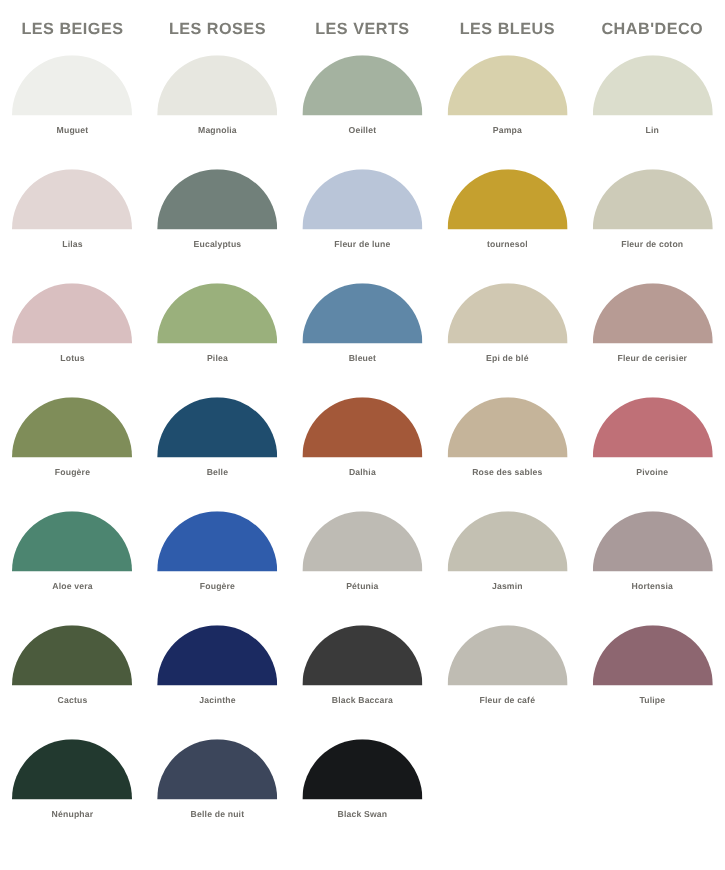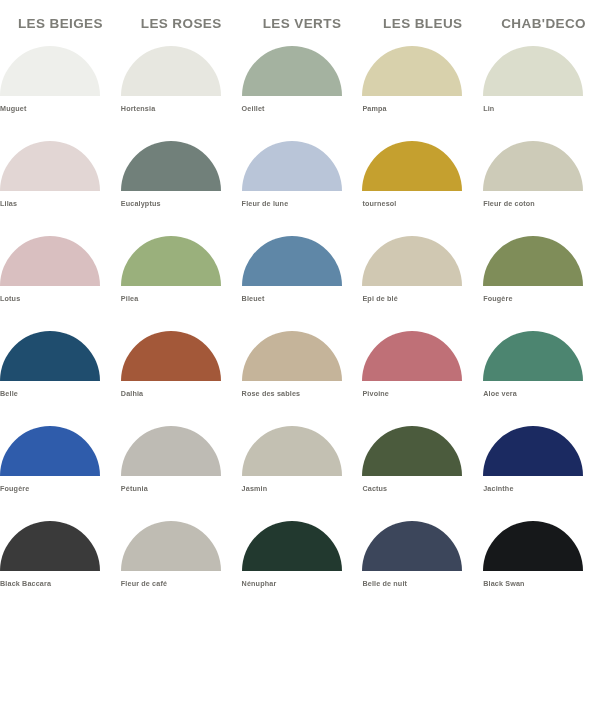--- a/index.html
+++ b/index.html
@@ -44,21 +44,21 @@
     display: grid;
     grid-template-columns: repeat(5, 1fr);
     grid-auto-rows: 95px;
     width: 604px;
   }
 
   .swatch-cell {
     position: relative;
     display: flex;
     flex-direction: column;
-    align-items: flex-start;
+    align-items: center;
     justify-content: flex-start;
   }
 
   .swatch-dome-wrap {
     width: 100px;
     height: 50px;
     position: relative;
     overflow: hidden;
   }
 
@@ -99,150 +99,162 @@
       <div class="swatch-cell">
         <div class="swatch-dome-wrap">
           <div class="swatch-dome" style="background: rgb(238, 239, 235);"></div>
         </div>
         <div class="swatch-label">Muguet</div>
       </div>
       <div class="swatch-cell">
         <div class="swatch-dome-wrap">
           <div class="swatch-dome" style="background: rgb(231, 231, 224);"></div>
         </div>
+        <div class="swatch-label">Magnolia</div>
+      </div>
+      <div class="swatch-cell">
+        <div class="swatch-dome-wrap">
+          <div class="swatch-dome" style="background: rgb(164, 178, 160);"></div>
+        </div>
+        <div class="swatch-label">Oeillet</div>
+      </div>
+      <div class="swatch-cell">
+        <div class="swatch-dome-wrap">
+          <div class="swatch-dome" style="background: rgb(216, 209, 172);"></div>
+        </div>
+        <div class="swatch-label">Pampa</div>
+      </div>
+      <div class="swatch-cell">
+        <div class="swatch-dome-wrap">
+          <div class="swatch-dome" style="background: rgb(219, 221, 204);"></div>
+        </div>
+        <div class="swatch-label">Lin</div>
+      </div>
+      <div class="swatch-cell">
+        <div class="swatch-dome-wrap">
+          <div class="swatch-dome" style="background: rgb(226, 214, 212);"></div>
+        </div>
+        <div class="swatch-label">Lilas</div>
+      </div>
+      <div class="swatch-cell">
+        <div class="swatch-dome-wrap">
+          <div class="swatch-dome" style="background: rgb(113, 128, 122);"></div>
+        </div>
+        <div class="swatch-label">Eucalyptus</div>
+      </div>
+      <div class="swatch-cell">
+        <div class="swatch-dome-wrap">
+          <div class="swatch-dome" style="background: rgb(185, 197, 216);"></div>
+        </div>
+        <div class="swatch-label">Fleur de lune</div>
+      </div>
+      <div class="swatch-cell">
+        <div class="swatch-dome-wrap">
+          <div class="swatch-dome" style="background: rgb(197, 160, 47);"></div>
+        </div>
+        <div class="swatch-label">tournesol</div>
+      </div>
+      <div class="swatch-cell">
+        <div class="swatch-dome-wrap">
+          <div class="swatch-dome" style="background: rgb(205, 203, 184);"></div>
+        </div>
+        <div class="swatch-label">Fleur de coton</div>
+      </div>
+      <div class="swatch-cell">
+        <div class="swatch-dome-wrap">
+          <div class="swatch-dome" style="background: rgb(217, 191, 192);"></div>
+        </div>
+        <div class="swatch-label">Lotus</div>
+      </div>
+      <div class="swatch-cell">
+        <div class="swatch-dome-wrap">
+          <div class="swatch-dome" style="background: rgb(154, 176, 124);"></div>
+        </div>
+        <div class="swatch-label">Pilea</div>
+      </div>
+      <div class="swatch-cell">
+        <div class="swatch-dome-wrap">
+          <div class="swatch-dome" style="background: rgb(95, 135, 167);"></div>
+        </div>
+        <div class="swatch-label">Bleuet</div>
+      </div>
+      <div class="swatch-cell">
+        <div class="swatch-dome-wrap">
+          <div class="swatch-dome" style="background: rgb(208, 200, 178);"></div>
+        </div>
+        <div class="swatch-label">Epi de blé</div>
+      </div>
+      <div class="swatch-cell">
+        <div class="swatch-dome-wrap">
+          <div class="swatch-dome" style="background: rgb(183, 155, 148);"></div>
+        </div>
+        <div class="swatch-label">Fleur de cerisier</div>
+      </div>
+      <div class="swatch-cell">
+        <div class="swatch-dome-wrap">
+          <div class="swatch-dome" style="background: rgb(127, 141, 89);"></div>
+        </div>
+        <div class="swatch-label">Fougère</div>
+      </div>
+      <div class="swatch-cell">
+        <div class="swatch-dome-wrap">
+          <div class="swatch-dome" style="background: rgb(31, 77, 110);"></div>
+        </div>
+        <div class="swatch-label">Belle</div>
+      </div>
+      <div class="swatch-cell">
+        <div class="swatch-dome-wrap">
+          <div class="swatch-dome" style="background: rgb(163, 88, 57);"></div>
+        </div>
+        <div class="swatch-label">Dalhia</div>
+      </div>
+      <div class="swatch-cell">
+        <div class="swatch-dome-wrap">
+          <div class="swatch-dome" style="background: rgb(197, 180, 154);"></div>
+        </div>
+        <div class="swatch-label">Rose des sables</div>
+      </div>
+      <div class="swatch-cell">
+        <div class="swatch-dome-wrap">
+          <div class="swatch-dome" style="background: rgb(191, 112, 119);"></div>
+        </div>
+        <div class="swatch-label">Pivoine</div>
+      </div>
+      <div class="swatch-cell">
+        <div class="swatch-dome-wrap">
+          <div class="swatch-dome" style="background: rgb(76, 133, 112);"></div>
+        </div>
+        <div class="swatch-label">Aloe vera</div>
+      </div>
+      <div class="swatch-cell">
+        <div class="swatch-dome-wrap">
+          <div class="swatch-dome" style="background: rgb(47, 92, 171);"></div>
+        </div>
+        <div class="swatch-label">Fougère</div>
+      </div>
+      <div class="swatch-cell">
+        <div class="swatch-dome-wrap">
+          <div class="swatch-dome" style="background: rgb(190, 187, 180);"></div>
+        </div>
+        <div class="swatch-label">Pétunia</div>
+      </div>
+      <div class="swatch-cell">
+        <div class="swatch-dome-wrap">
+          <div class="swatch-dome" style="background: rgb(195, 192, 178);"></div>
+        </div>
+        <div class="swatch-label">Jasmin</div>
+      </div>
+      <div class="swatch-cell">
+        <div class="swatch-dome-wrap">
+          <div class="swatch-dome" style="background: rgb(169, 154, 154);"></div>
+        </div>
         <div class="swatch-label">Hortensia</div>
       </div>
       <div class="swatch-cell">
         <div class="swatch-dome-wrap">
-          <div class="swatch-dome" style="background: rgb(164, 178, 160);"></div>
-        </div>
-        <div class="swatch-label">Oeillet</div>
-      </div>
-      <div class="swatch-cell">
-        <div class="swatch-dome-wrap">
-          <div class="swatch-dome" style="background: rgb(216, 209, 172);"></div>
-        </div>
-        <div class="swatch-label">Pampa</div>
-      </div>
-      <div class="swatch-cell">
-        <div class="swatch-dome-wrap">
-          <div class="swatch-dome" style="background: rgb(219, 221, 204);"></div>
-        </div>
-        <div class="swatch-label">Lin</div>
-      </div>
-      <div class="swatch-cell">
-        <div class="swatch-dome-wrap">
-          <div class="swatch-dome" style="background: rgb(226, 214, 212);"></div>
-        </div>
-        <div class="swatch-label">Lilas</div>
-      </div>
-      <div class="swatch-cell">
-        <div class="swatch-dome-wrap">
-          <div class="swatch-dome" style="background: rgb(113, 128, 122);"></div>
-        </div>
-        <div class="swatch-label">Eucalyptus</div>
-      </div>
-      <div class="swatch-cell">
-        <div class="swatch-dome-wrap">
-          <div class="swatch-dome" style="background: rgb(185, 197, 216);"></div>
-        </div>
-        <div class="swatch-label">Fleur de lune</div>
-      </div>
-      <div class="swatch-cell">
-        <div class="swatch-dome-wrap">
-          <div class="swatch-dome" style="background: rgb(197, 160, 47);"></div>
-        </div>
-        <div class="swatch-label">tournesol</div>
-      </div>
-      <div class="swatch-cell">
-        <div class="swatch-dome-wrap">
-          <div class="swatch-dome" style="background: rgb(205, 203, 184);"></div>
-        </div>
-        <div class="swatch-label">Fleur de coton</div>
-      </div>
-      <div class="swatch-cell">
-        <div class="swatch-dome-wrap">
-          <div class="swatch-dome" style="background: rgb(217, 191, 192);"></div>
-        </div>
-        <div class="swatch-label">Lotus</div>
-      </div>
-      <div class="swatch-cell">
-        <div class="swatch-dome-wrap">
-          <div class="swatch-dome" style="background: rgb(154, 176, 124);"></div>
-        </div>
-        <div class="swatch-label">Pilea</div>
-      </div>
-      <div class="swatch-cell">
-        <div class="swatch-dome-wrap">
-          <div class="swatch-dome" style="background: rgb(95, 135, 167);"></div>
-        </div>
-        <div class="swatch-label">Bleuet</div>
-      </div>
-      <div class="swatch-cell">
-        <div class="swatch-dome-wrap">
-          <div class="swatch-dome" style="background: rgb(208, 200, 178);"></div>
-        </div>
-        <div class="swatch-label">Epi de blé</div>
-      </div>
-      <div class="swatch-cell">
-        <div class="swatch-dome-wrap">
-          <div class="swatch-dome" style="background: rgb(127, 141, 89);"></div>
-        </div>
-        <div class="swatch-label">Fougère</div>
-      </div>
-      <div class="swatch-cell">
-        <div class="swatch-dome-wrap">
-          <div class="swatch-dome" style="background: rgb(31, 77, 110);"></div>
-        </div>
-        <div class="swatch-label">Belle</div>
-      </div>
-      <div class="swatch-cell">
-        <div class="swatch-dome-wrap">
-          <div class="swatch-dome" style="background: rgb(163, 88, 57);"></div>
-        </div>
-        <div class="swatch-label">Dalhia</div>
-      </div>
-      <div class="swatch-cell">
-        <div class="swatch-dome-wrap">
-          <div class="swatch-dome" style="background: rgb(197, 180, 154);"></div>
-        </div>
-        <div class="swatch-label">Rose des sables</div>
-      </div>
-      <div class="swatch-cell">
-        <div class="swatch-dome-wrap">
-          <div class="swatch-dome" style="background: rgb(191, 112, 119);"></div>
-        </div>
-        <div class="swatch-label">Pivoine</div>
-      </div>
-      <div class="swatch-cell">
-        <div class="swatch-dome-wrap">
-          <div class="swatch-dome" style="background: rgb(76, 133, 112);"></div>
-        </div>
-        <div class="swatch-label">Aloe vera</div>
-      </div>
-      <div class="swatch-cell">
-        <div class="swatch-dome-wrap">
-          <div class="swatch-dome" style="background: rgb(47, 92, 171);"></div>
-        </div>
-        <div class="swatch-label">Fougère</div>
-      </div>
-      <div class="swatch-cell">
-        <div class="swatch-dome-wrap">
-          <div class="swatch-dome" style="background: rgb(190, 187, 180);"></div>
-        </div>
-        <div class="swatch-label">Pétunia</div>
-      </div>
-      <div class="swatch-cell">
-        <div class="swatch-dome-wrap">
-          <div class="swatch-dome" style="background: rgb(195, 192, 178);"></div>
-        </div>
-        <div class="swatch-label">Jasmin</div>
-      </div>
-      <div class="swatch-cell">
-        <div class="swatch-dome-wrap">
           <div class="swatch-dome" style="background: rgb(75, 91, 61);"></div>
         </div>
         <div class="swatch-label">Cactus</div>
       </div>
       <div class="swatch-cell">
         <div class="swatch-dome-wrap">
           <div class="swatch-dome" style="background: rgb(27, 42, 97);"></div>
         </div>
         <div class="swatch-label">Jacinthe</div>
       </div>
@@ -253,20 +265,26 @@
         <div class="swatch-label">Black Baccara</div>
       </div>
       <div class="swatch-cell">
         <div class="swatch-dome-wrap">
           <div class="swatch-dome" style="background: rgb(191, 188, 179);"></div>
         </div>
         <div class="swatch-label">Fleur de café</div>
       </div>
       <div class="swatch-cell">
         <div class="swatch-dome-wrap">
+          <div class="swatch-dome" style="background: rgb(141, 102, 112);"></div>
+        </div>
+        <div class="swatch-label">Tulipe</div>
+      </div>
+      <div class="swatch-cell">
+        <div class="swatch-dome-wrap">
           <div class="swatch-dome" style="background: rgb(34, 57, 47);"></div>
         </div>
         <div class="swatch-label">Nénuphar</div>
       </div>
       <div class="swatch-cell">
         <div class="swatch-dome-wrap">
           <div class="swatch-dome" style="background: rgb(60, 70, 91);"></div>
         </div>
         <div class="swatch-label">Belle de nuit</div>
       </div>

